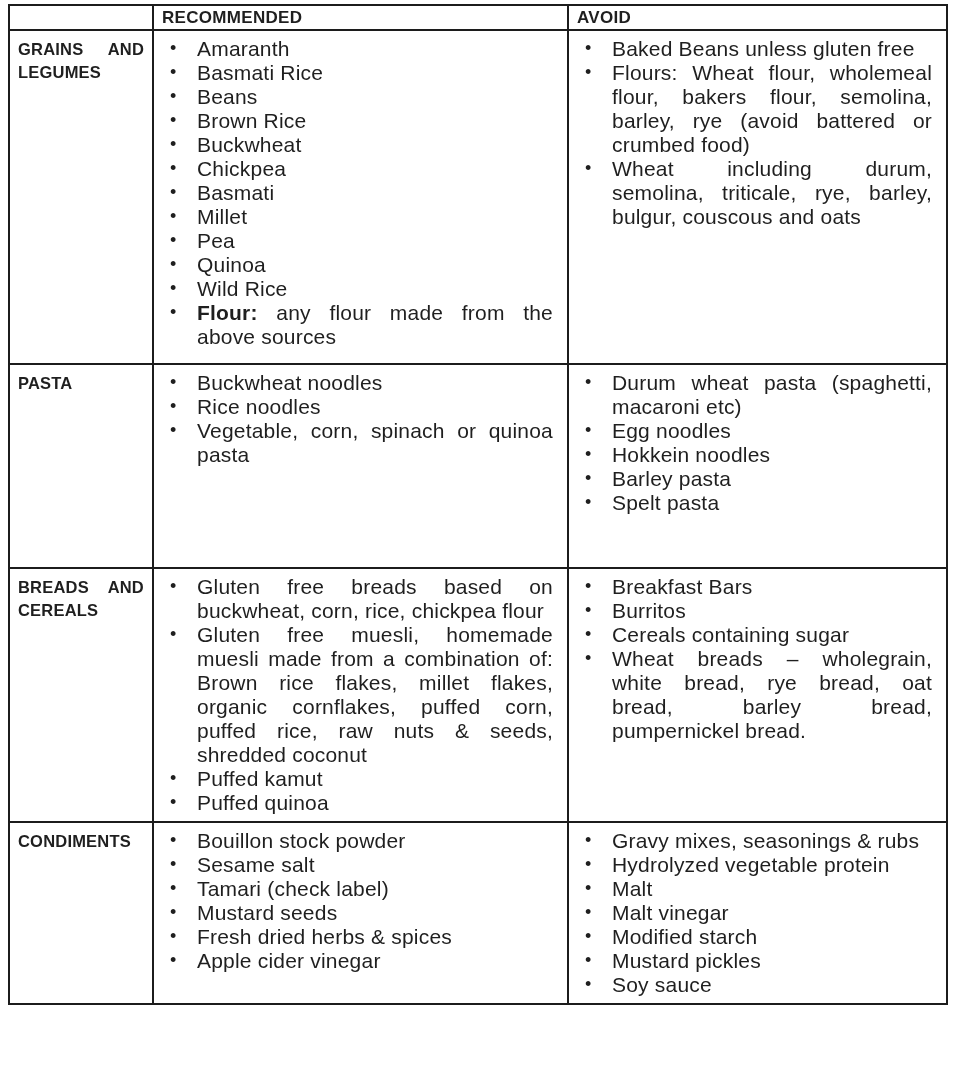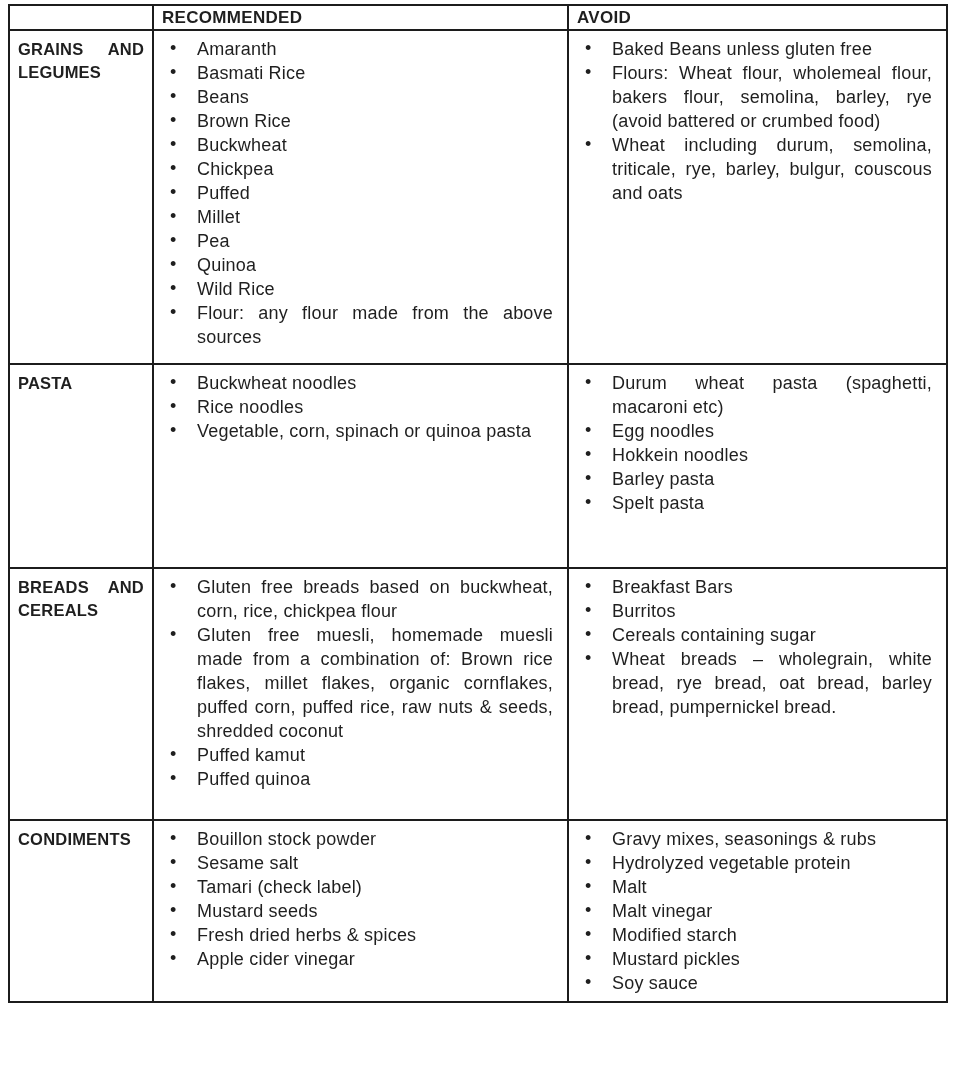--- a/index.html
+++ b/index.html
@@ -46,32 +46,32 @@
     text-align: justify;
     line-height: 23px;
     letter-spacing: 0.2px;
   }
   td.list-cell { padding: 6px 14px 6px 0; }
   td.list-cell ul { list-style: none; margin: 0; padding: 0; }
   td.list-cell li {
     position: relative;
     padding-left: 43px;
     text-align: justify;
-    font-size: 18px;
+    font-size: 21px;
     line-height: 24px;
     letter-spacing: 0.2px;
   }
   td.list-cell li::before {
     content: "\2022";
     position: absolute;
     left: 16px;
     top: -1px;
     font-size: 18px;
   }
-  b { font-weight: normal; }
+  b { font-weight: bold; }
 </style>
 </head>
 <body>
 
 <div class="page">
   <table class="food-table">
     <colgroup>
       <col class="c1">
       <col class="c2">
       <col class="c3">
@@ -87,21 +87,21 @@
         <tr style="height: 334px;">
           <td class="cat-cell">GRAINS AND LEGUMES</td>
           <td class="list-cell">
             <ul>
               <li>Amaranth</li>
               <li>Basmati Rice</li>
               <li>Beans</li>
               <li>Brown Rice</li>
               <li>Buckwheat</li>
               <li>Chickpea</li>
-              <li>Puffed</li>
+              <li>Basmati</li>
               <li>Millet</li>
               <li>Pea</li>
               <li>Quinoa</li>
               <li>Wild Rice</li>
               <li><b>Flour:</b> any flour made from the above sources</li>
             </ul>
           </td>
           <td class="list-cell">
             <ul>
               <li>Baked Beans unless gluten free</li>

